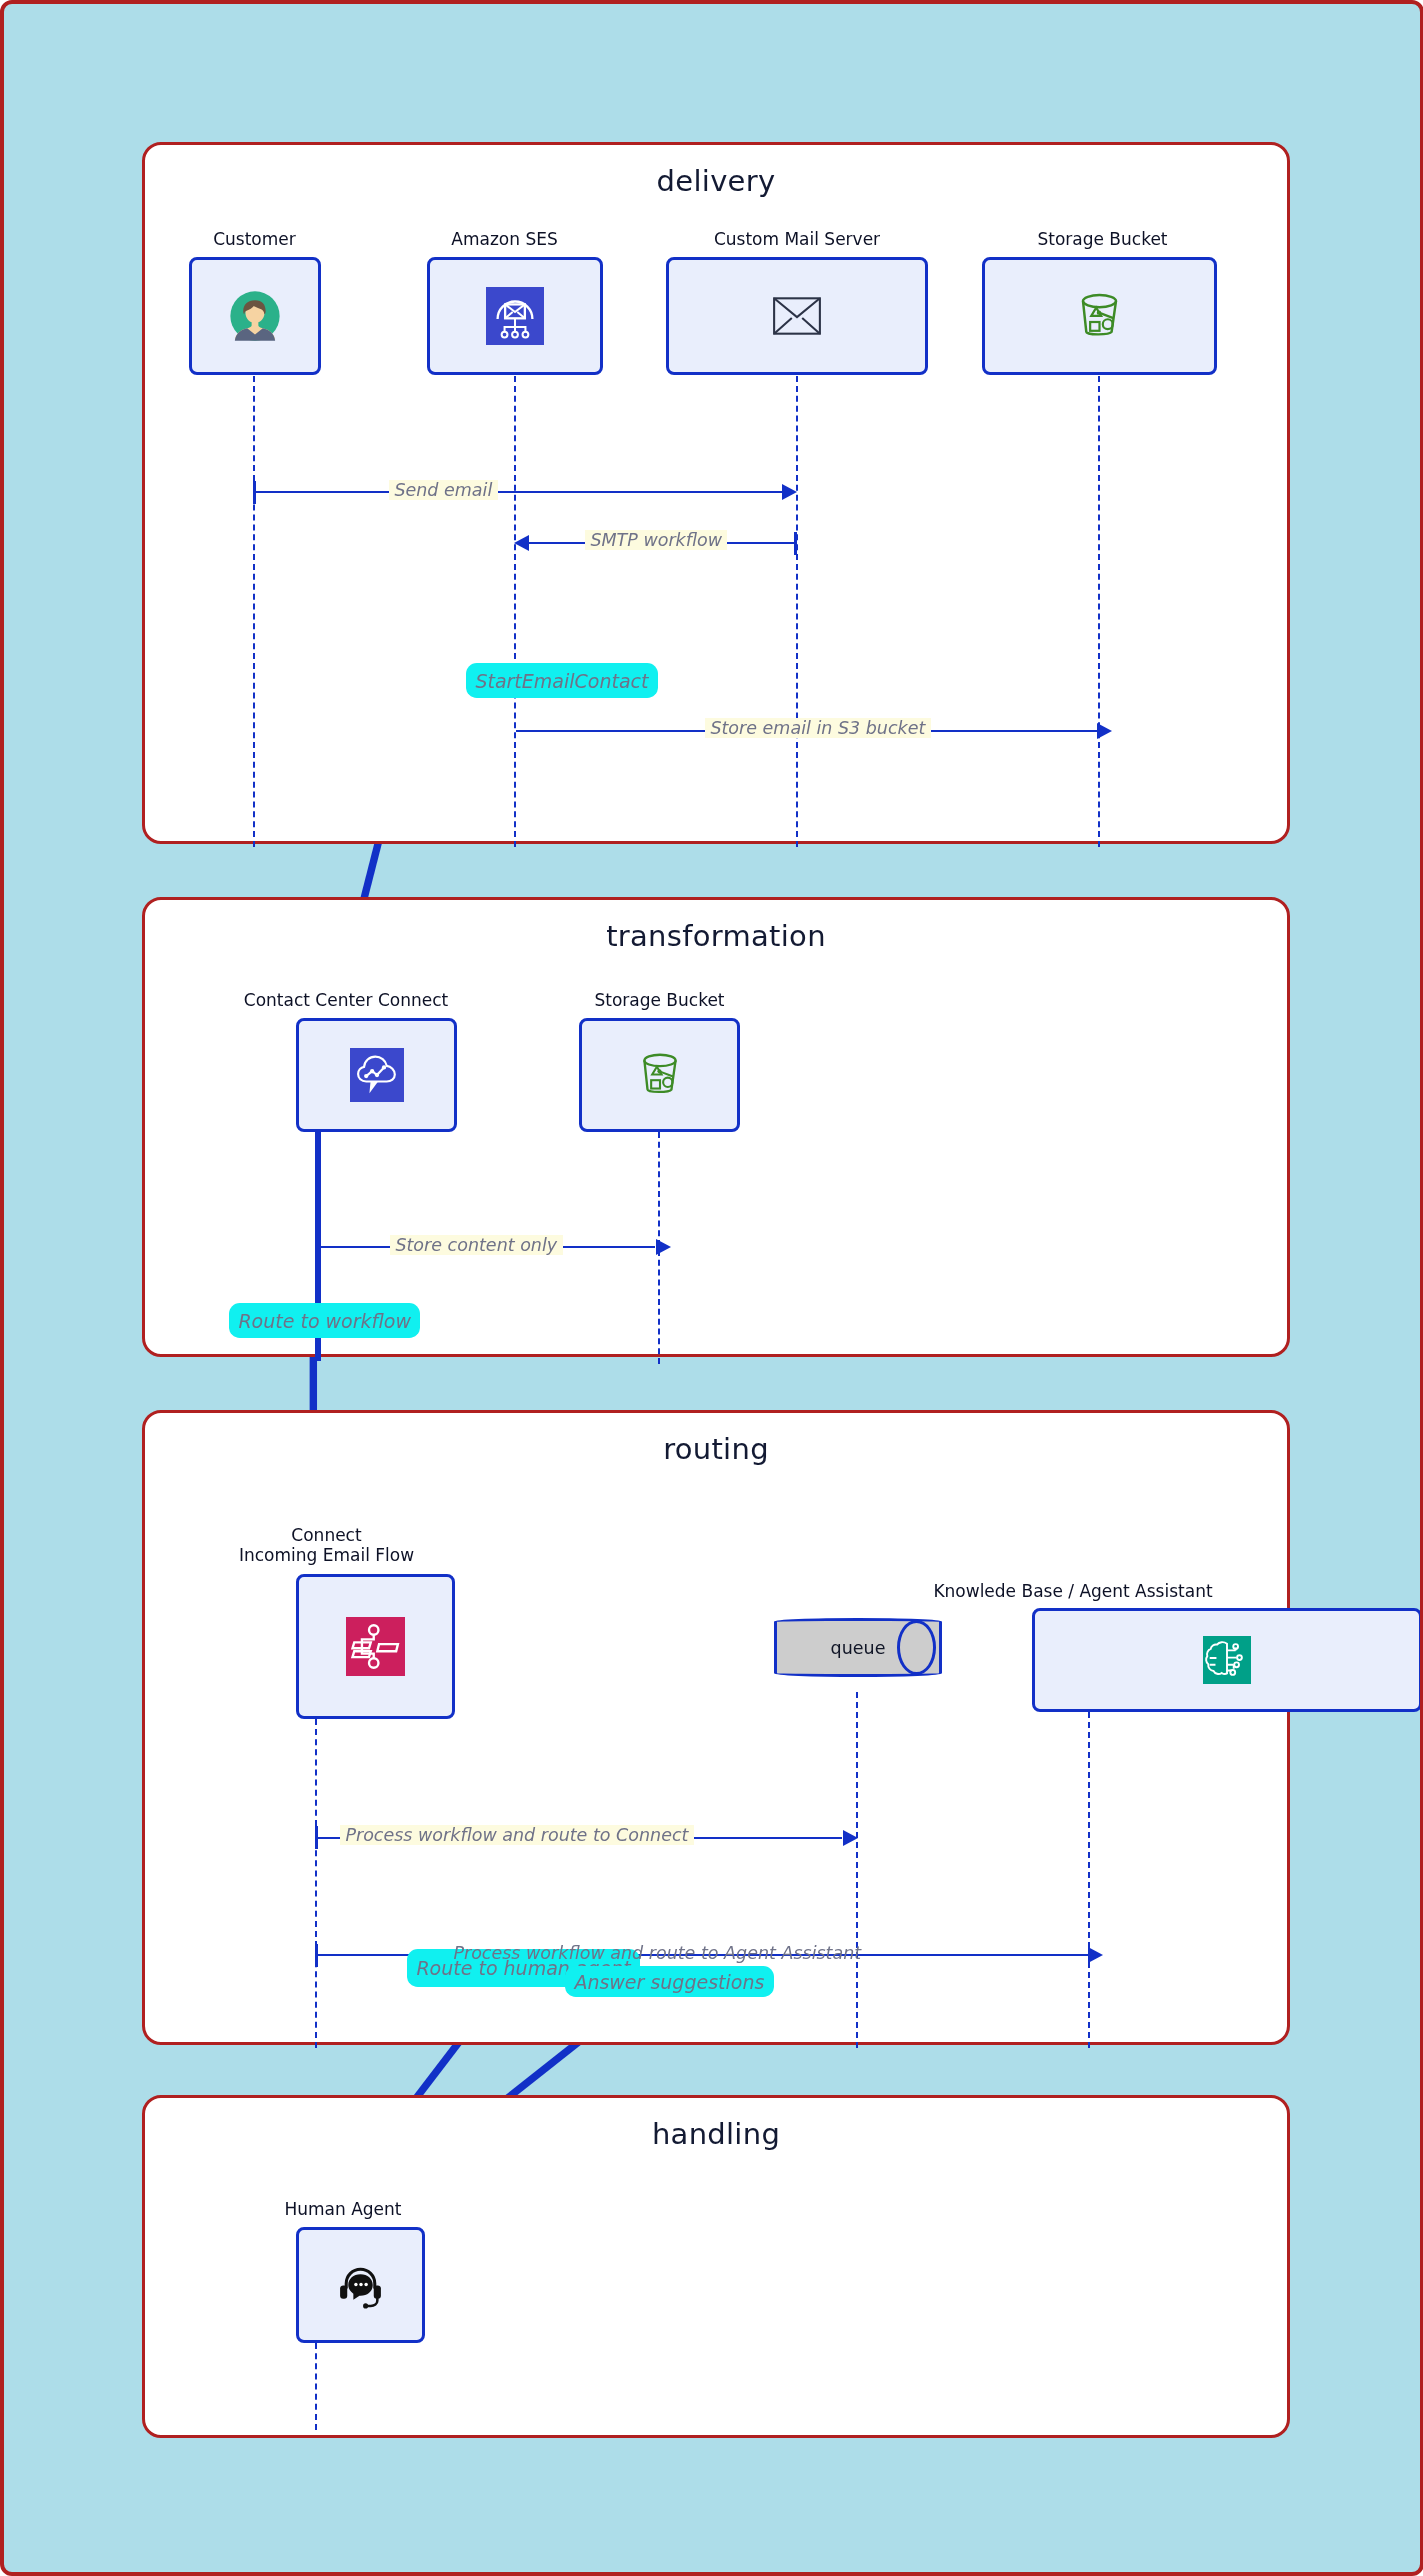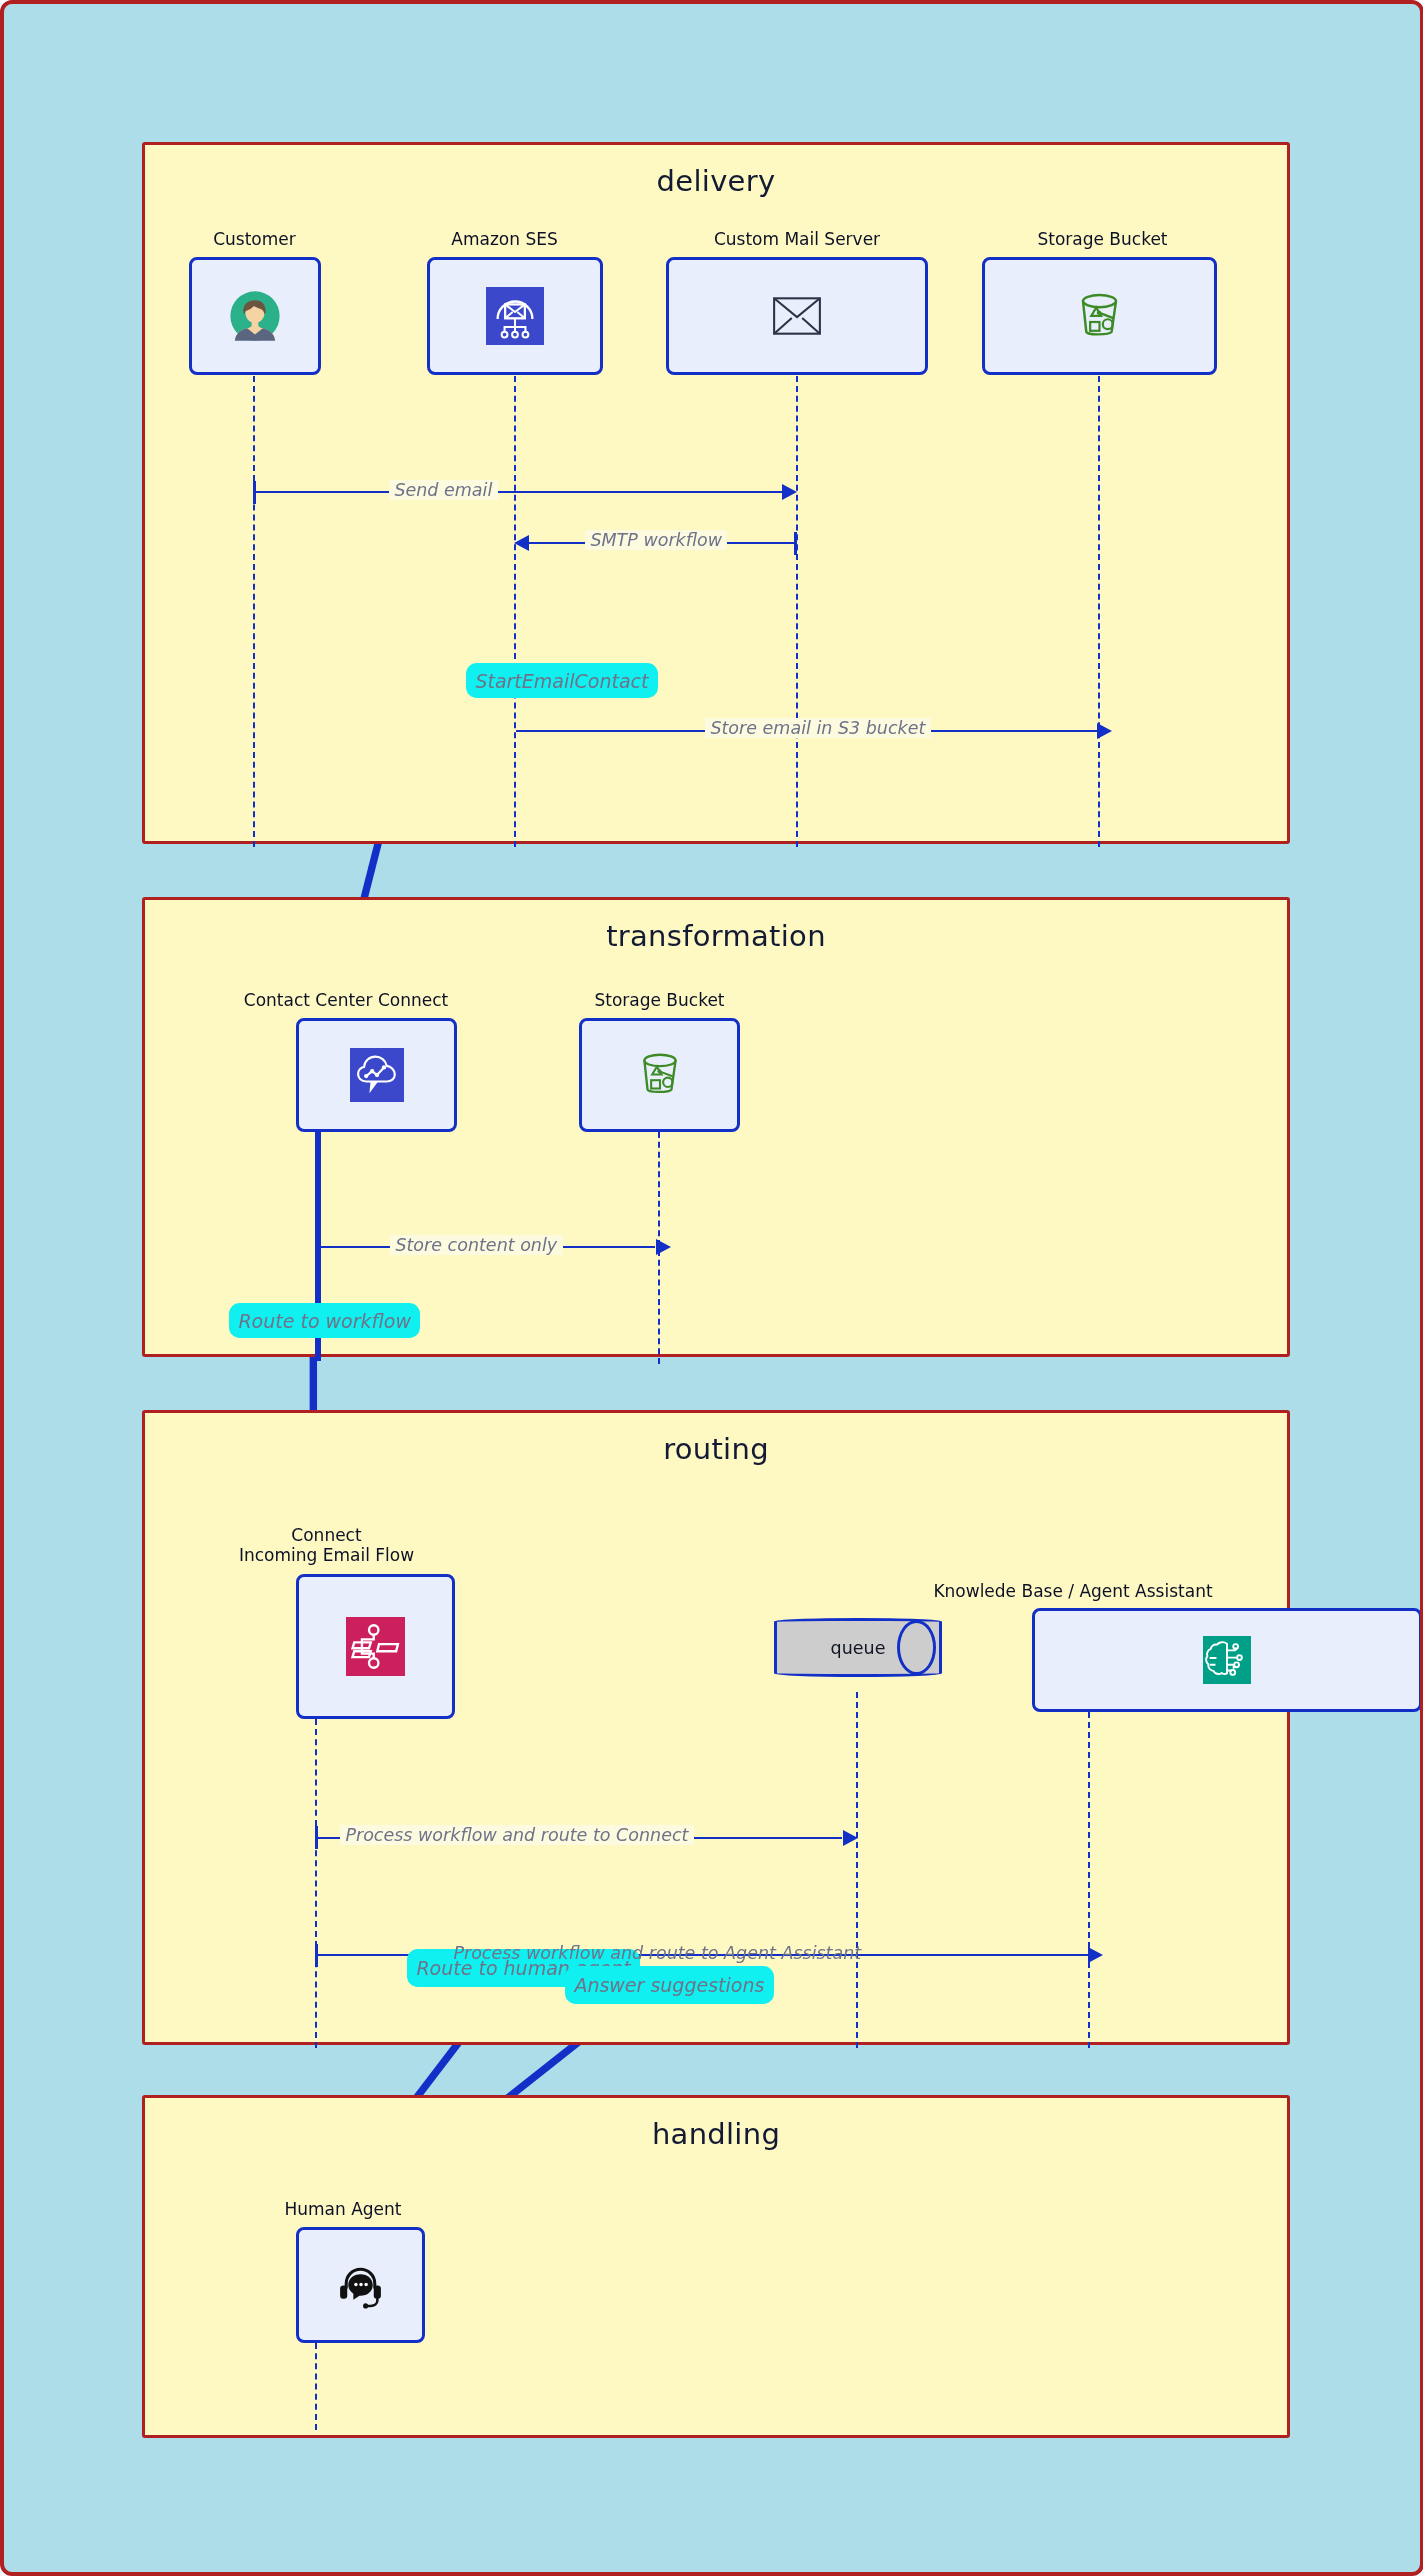--- a/index.html
+++ b/index.html
@@ -13,23 +13,23 @@
     position:absolute;left:0;top:0;width:1424px;height:2576px;
     background:#addde9;
     border:4.7px solid #b02020;
     border-radius:12px;
     box-sizing:border-box;
     overflow:hidden;
   }
   
   .section{
     position:absolute;
-    background:#fef9c3;
+    background:#ffffff;
     border:3.4px solid #b02020;
-    border-radius:3px;
+    border-radius:19px;
     box-sizing:border-box;
   }
   .section-title{
     position:absolute;
     left:0;right:0;
     text-align:center;
     color:#131a33;
     font-size:29px;
     font-weight:400;
     letter-spacing:0.3px;
@@ -297,21 +297,21 @@
     <div class="msg" style="left:171px;top:424px;width:526px;"></div>
     <div class="arrow-r" style="left:698px;top:417px;"></div>
     <div class="msg-text" style="left:195px;top:412px;">Process workflow and route to Connect</div>
 
     <div class="msg-cap-l" style="left:170px;top:531px;height:23px;"></div>
     <div class="msg" style="left:171px;top:541px;width:772px;"></div>
     <div class="arrow-r" style="left:943px;top:534px;"></div>
 
     <div class="note" style="left:262px;top:536px;height:38px;z-index:4;">Route to human agent</div>
     <div class="msg-text" style="left:303px;top:530px;z-index:5;background:transparent;">Process workflow and route to Agent Assistant</div>
-    <div class="note" style="left:420px;top:553px;height:38px;z-index:6;">Answer suggestions</div>
+    <div class="note" style="left:420px;top:553px;height:31px;z-index:6;">Answer suggestions</div>
   </div>
 
   <div class="section" style="left:138px;top:2091px;width:1148px;height:343px;">
     <div class="section-title" style="top:19px;">handling</div>
 
     <div class="plabel" style="left:114px;top:102px;width:168px;">Human Agent</div>
 
     <div class="pbox" style="left:151px;top:129px;width:129px;height:116px;">
       <svg class="icon-sq" width="51" height="51" viewBox="0 0 100 100">
         <path d="M22 56V46a28 28 0 0 1 56 0v10" fill="none" stroke="#111" stroke-width="6"></path>

